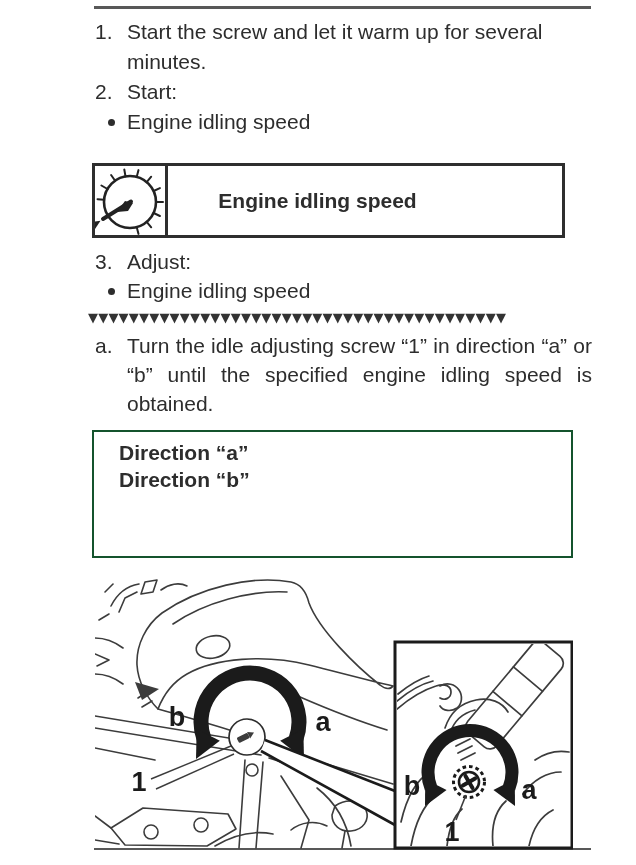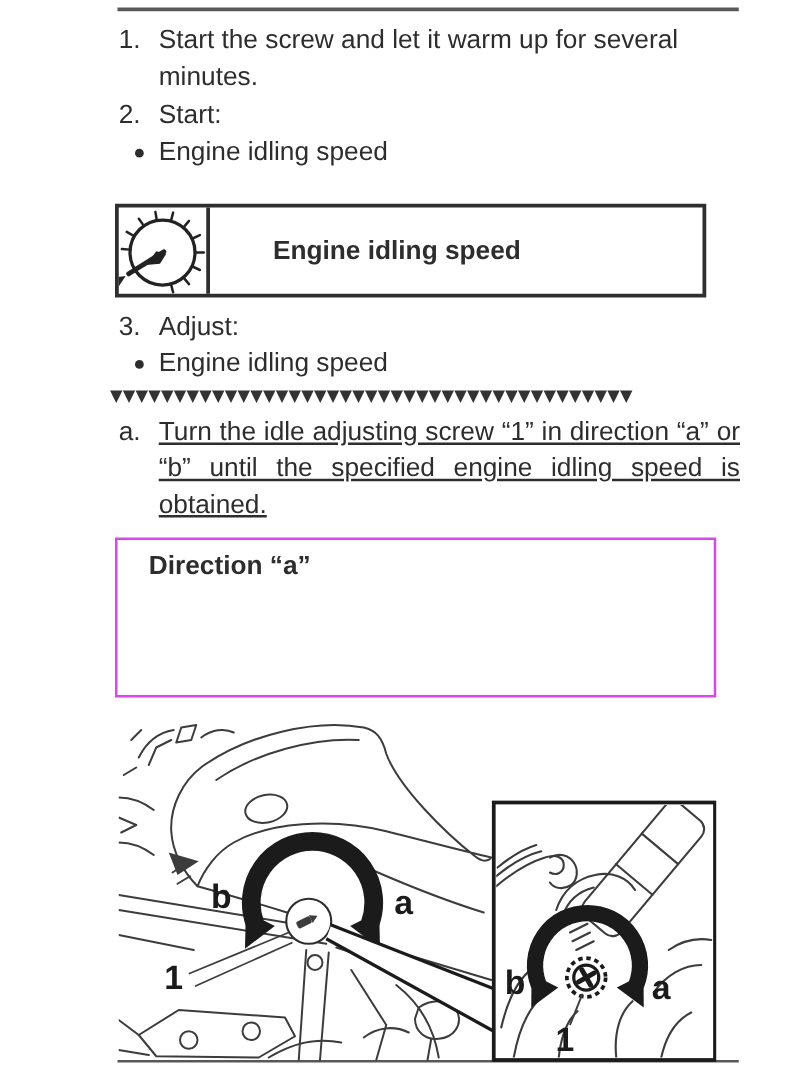--- a/index.html
+++ b/index.html
@@ -14,40 +14,40 @@
   .textblock{position:absolute;left:95px;width:500px;font-size:21px;}
   .lh30{line-height:30px;}
   .lh29{line-height:29px;}
   .row{display:flex;}
   .num{flex:0 0 32px;}
   .txt{flex:1;}
   .indent{margin-left:32px;}
   .brow{display:flex;margin-left:13px;}
   .dotcol{flex:0 0 19px;position:relative;}
   .dot{position:absolute;left:0;top:12px;width:7px;height:7px;border-radius:50%;background:#2d2d2d;}
-  .justify{text-align:justify;text-decoration:underline;}
+  .justify{text-align:justify;}
 
   .spec-box{
     position:absolute;left:92px;top:163px;width:473px;height:75px;box-sizing:border-box;
     border:3px solid #2e2e2e;display:flex;background:#fff;
   }
   .spec-icon-cell{flex:0 0 70px;border-right:3px solid #2e2e2e;display:flex;align-items:center;justify-content:center;}
   .spec-text-cell{
     flex:1;display:flex;flex-direction:column;justify-content:center;align-items:center;
     padding-right:95px;font-weight:bold;font-size:21px;line-height:27px;white-space:nowrap;
   }
 
   .tri-row{
     position:absolute;left:88px;top:310px;width:505px;color:#333;
     font-family:"DejaVu Sans",sans-serif;font-size:13px;letter-spacing:0.2px;white-space:nowrap;
   }
 
   .direction-box{
     position:absolute;left:92px;top:430px;width:481px;height:128px;box-sizing:border-box;
-    border:2px solid #d946ef;padding:7px 8px 0 25px;background:#fff;
+    border:2px solid #14532d;padding:7px 8px 0 25px;background:#fff;
     font-weight:bold;font-size:21px;line-height:27px;white-space:nowrap;
   }
 
   .figure{position:absolute;left:95px;top:578px;width:478px;height:272px;}
   .fig-label{font-family:"Liberation Sans","DejaVu Sans",sans-serif;font-weight:bold;font-size:27px;fill:#1b1b1b;}
 </style>
 </head>
 <body>
 
 <div class="page">
@@ -113,20 +113,21 @@
 
   <div class="tri-row">▼▼▼▼▼▼▼▼▼▼▼▼▼▼▼▼▼▼▼▼▼▼▼▼▼▼▼▼▼▼▼▼▼▼▼▼▼▼▼▼▼</div>
 
   <div class="textblock lh29 row" style="top:331px;width:497px;">
     <span class="num">a.</span>
     <span class="txt justify">Turn the idle adjusting screw “1” in direction “a” or “b” until the specified engine idling speed is obtained.</span>
   </div>
 
   <div class="direction-box">
     <div>Direction “a”</div>
+    <div>Direction “b”</div>
   </div>
 
   <div class="rule rule-bottom"></div>
 
   <div class="figure">
     <svg width="478" height="272" viewBox="0 0 478 272">
       <defs>
         <clipPath id="insetClip">
             <rect x="302" y="66" width="173" height="202"></rect>
           </clipPath>

